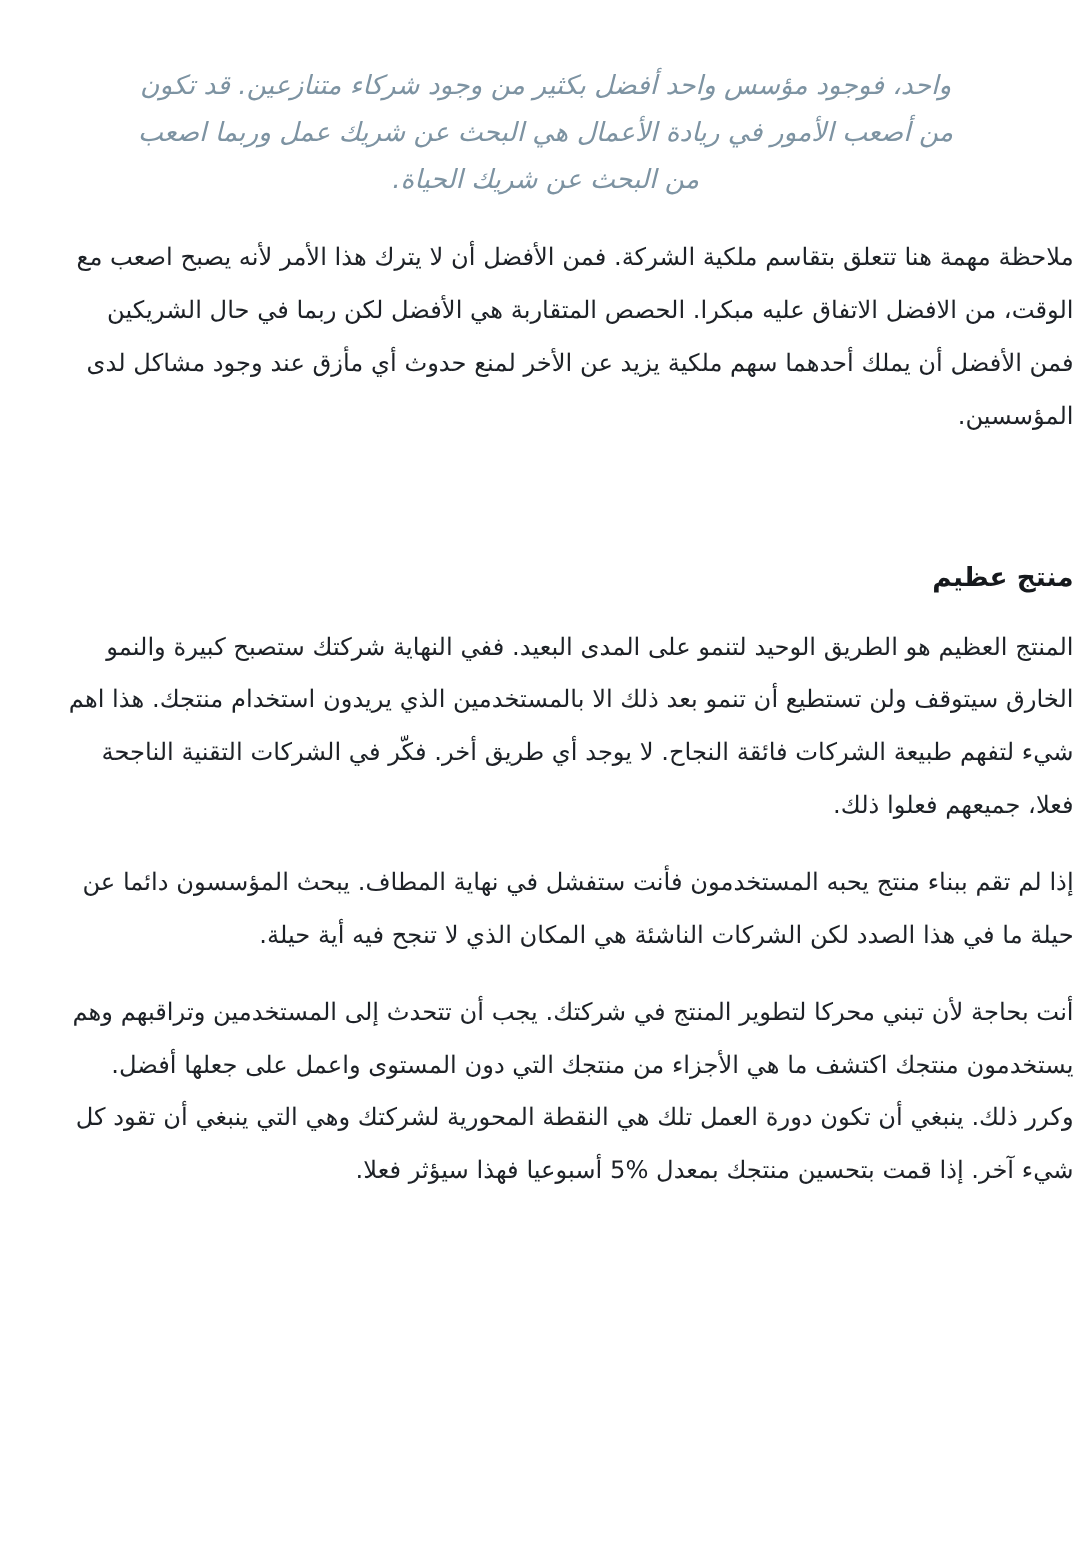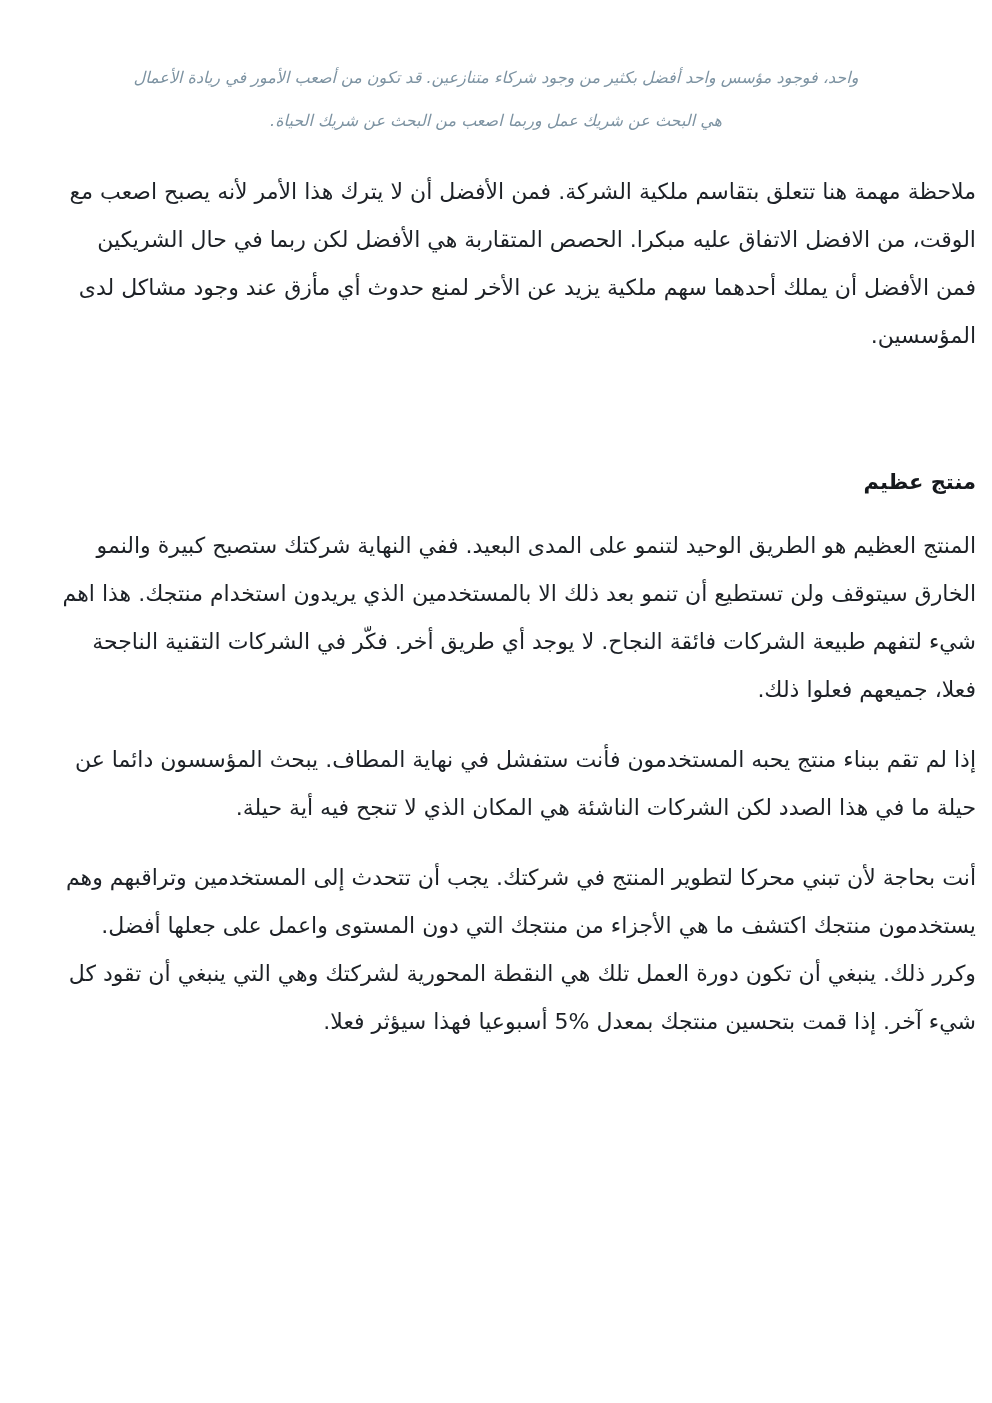--- a/index.html
+++ b/index.html
@@ -17,41 +17,41 @@
     font-family: "DejaVu Sans", sans-serif;
     color: #1d2126;
     direction: rtl;
   }
   .pull-quote {
     display: block;
     margin: 56px auto 0 auto;
     max-width: 745px;
     text-align: center;
     font-style: italic;
-    font-size: 16px;
+    font-size: 24px;
     line-height: 43px;
     color: #7d93a2;
     padding: 0;
   }
   .content {
     padding: 0 16px 0 60px; 
   }
   .body-paragraph {
     margin: 0 0 22px 0;
     font-size: 22px;
     line-height: 48px;
     text-align: right;
     color: #1d2126;
   }
   .body-paragraph.intro {
     margin-top: 26px;
   }
   .section-heading {
     margin: 100px 0 18px 0;
-    font-size: 21px;
+    font-size: 24px;
     line-height: 44px;
     font-weight: 700;
     text-align: right;
     color: #16191d;
   }
 </style>
 </head>
 <body>
 
 <main class="page" dir="rtl" lang="ar">

